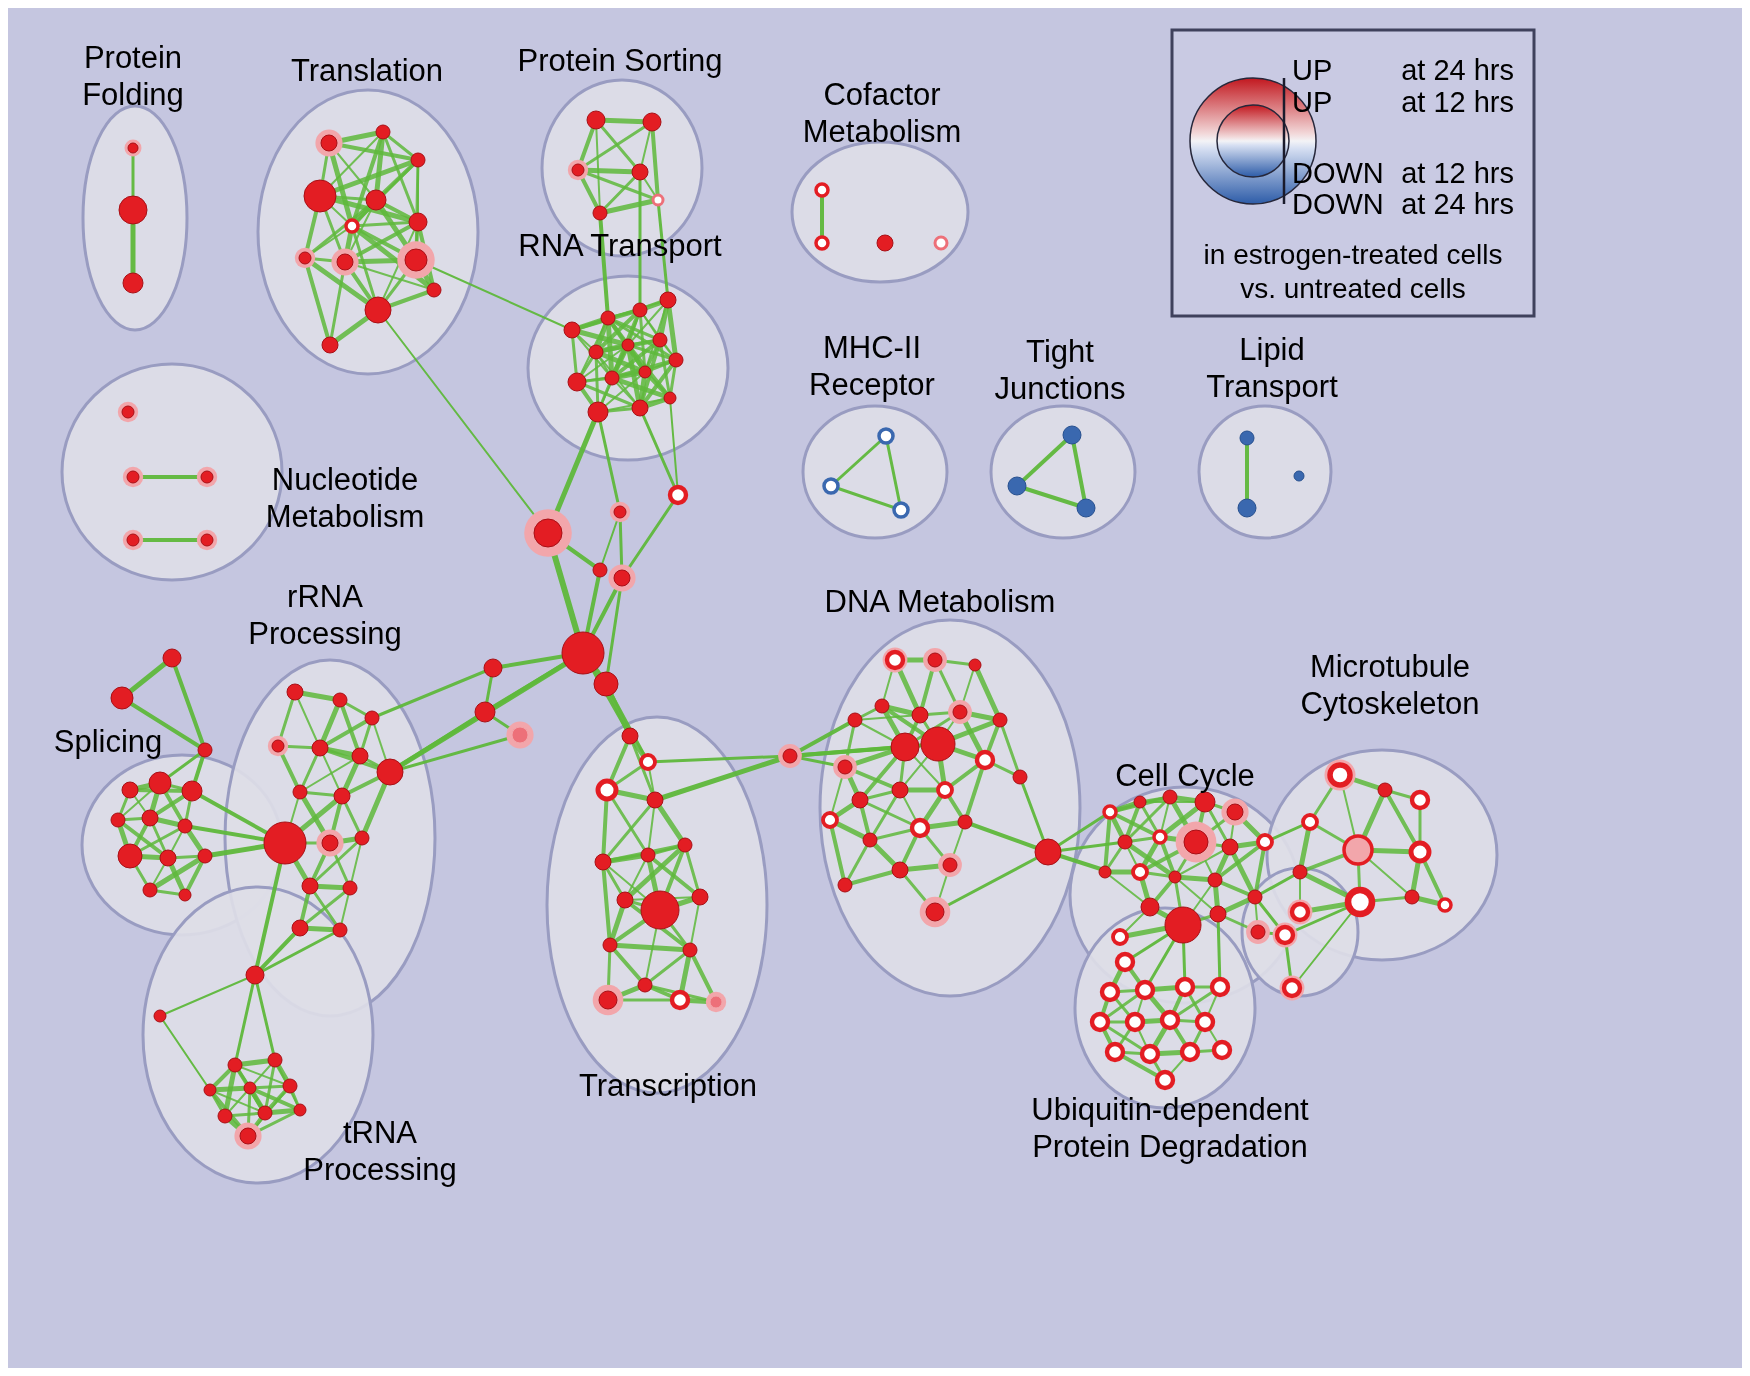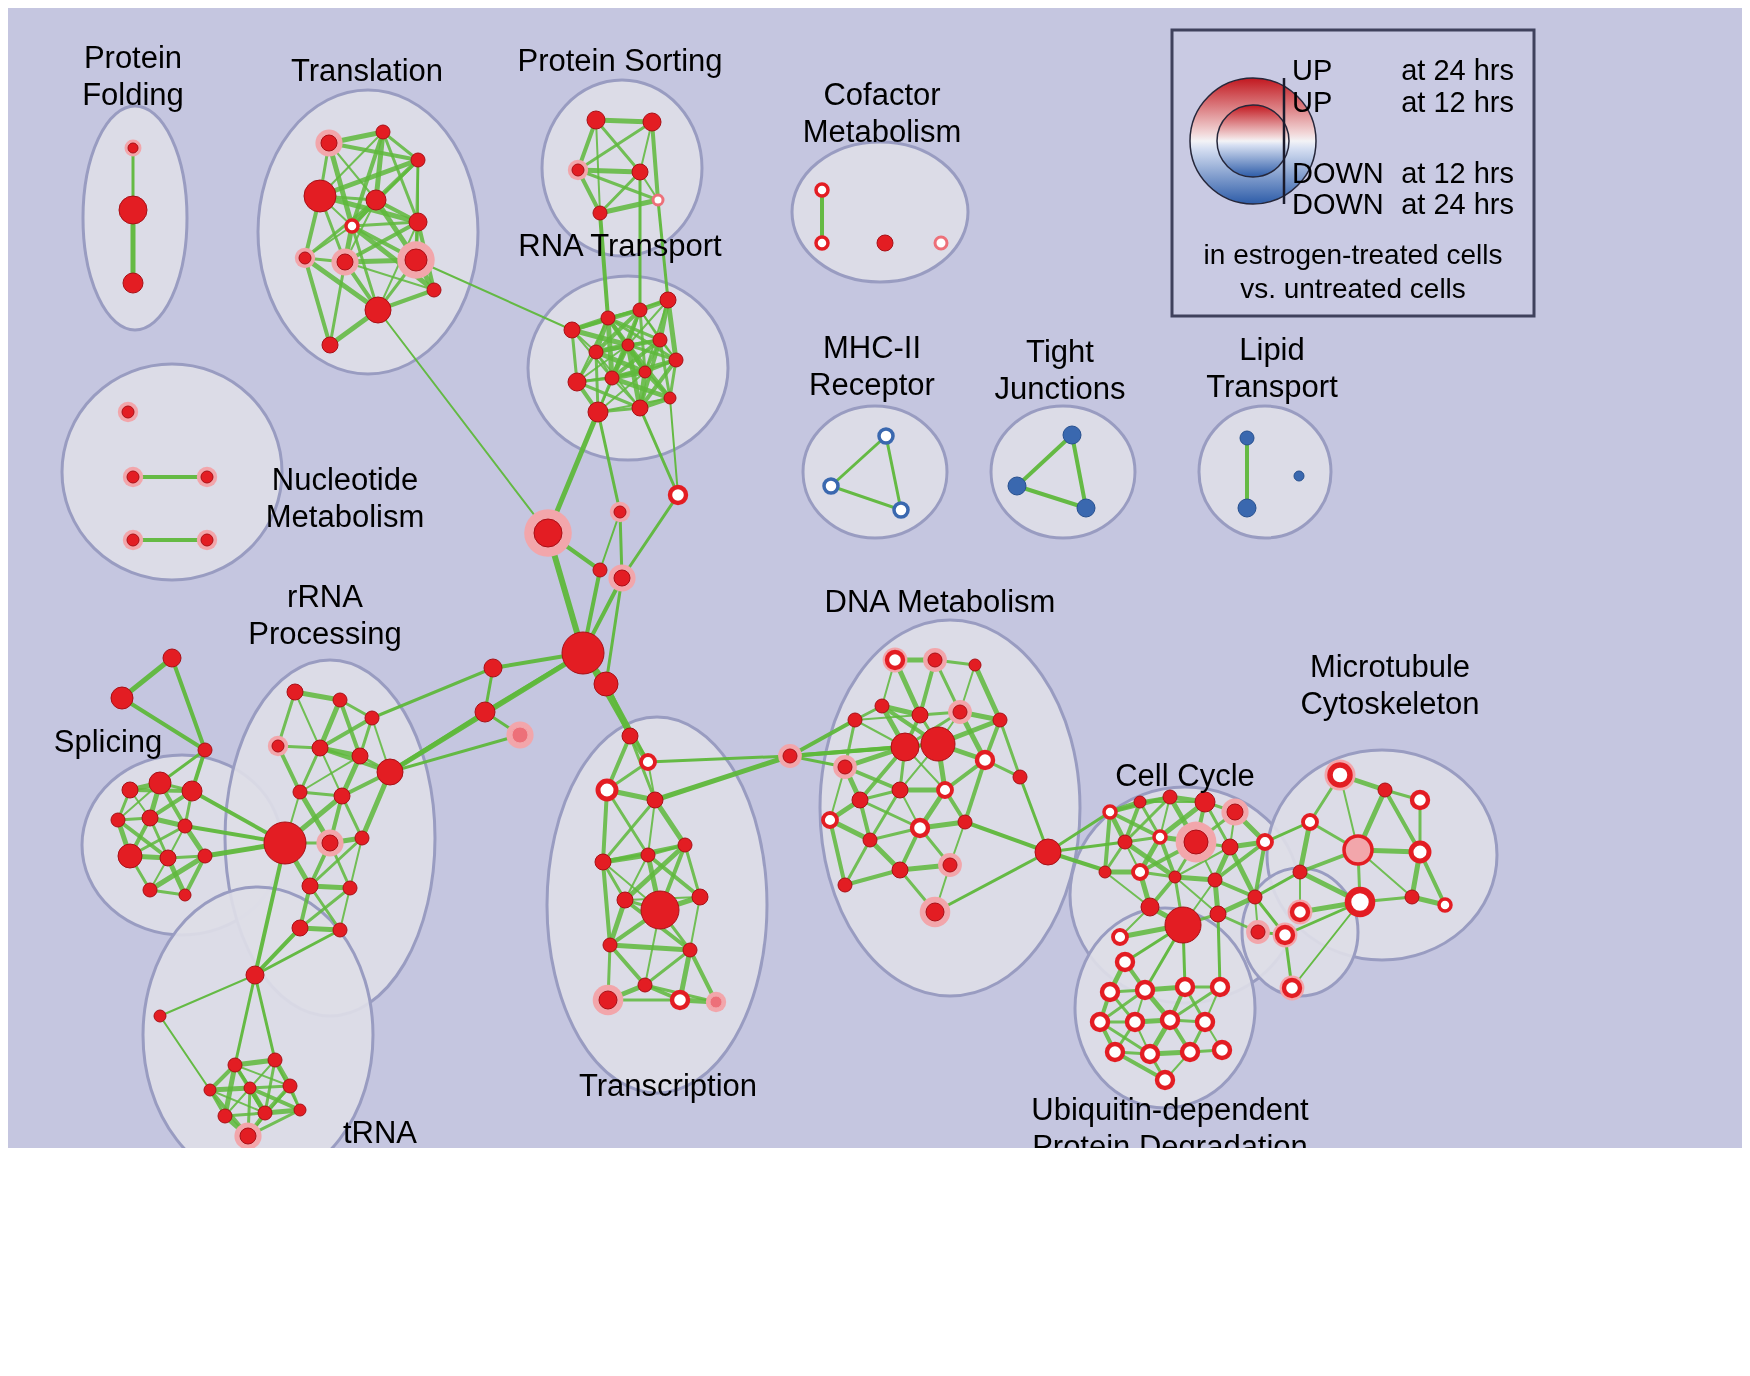--- a/index.html
+++ b/index.html
@@ -1,16 +1,16 @@
 <!DOCTYPE html>
 <html><head>
 <meta charset="utf-8">
 <style>
   html,body{margin:0;padding:0;background:#ffffff;}
-  .figure{width:1750px;height:1148px;position:relative;overflow:hidden;}
+  .figure{width:1750px;height:1376px;position:relative;overflow:hidden;}
   svg{display:block;width:1750px;height:1376px;}
   svg text{font-family:"Liberation Sans","DejaVu Sans",sans-serif;}
 </style>
 </head>
 <body>
 
 <div class="figure">
   <svg id="network-svg" viewBox="0 0 1750 1376">
     <defs>
       <linearGradient id="grad-updown" x1="0" y1="0" x2="0" y2="1">

